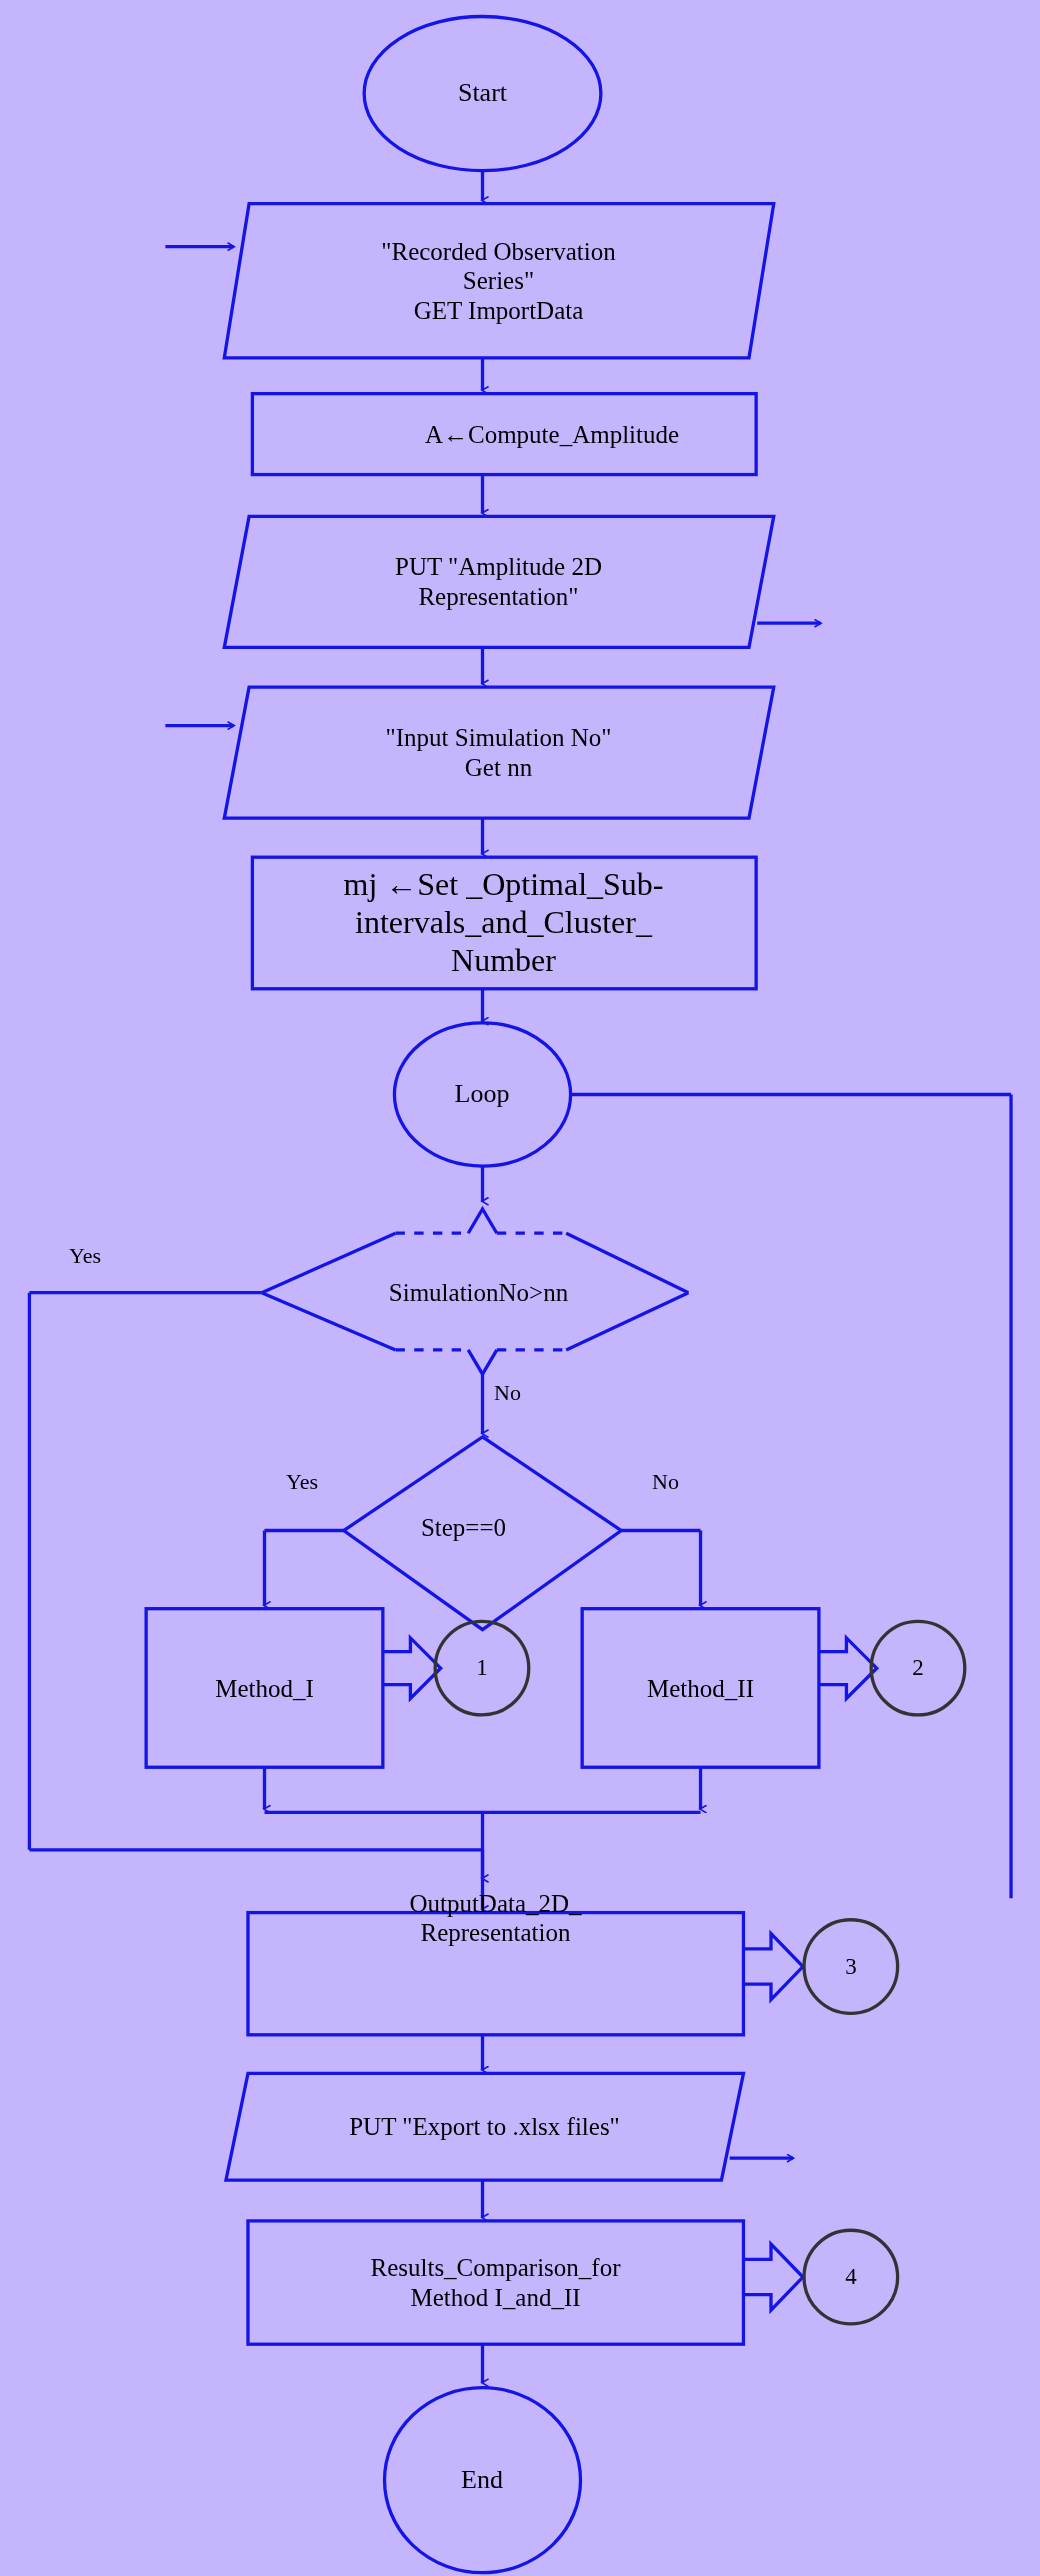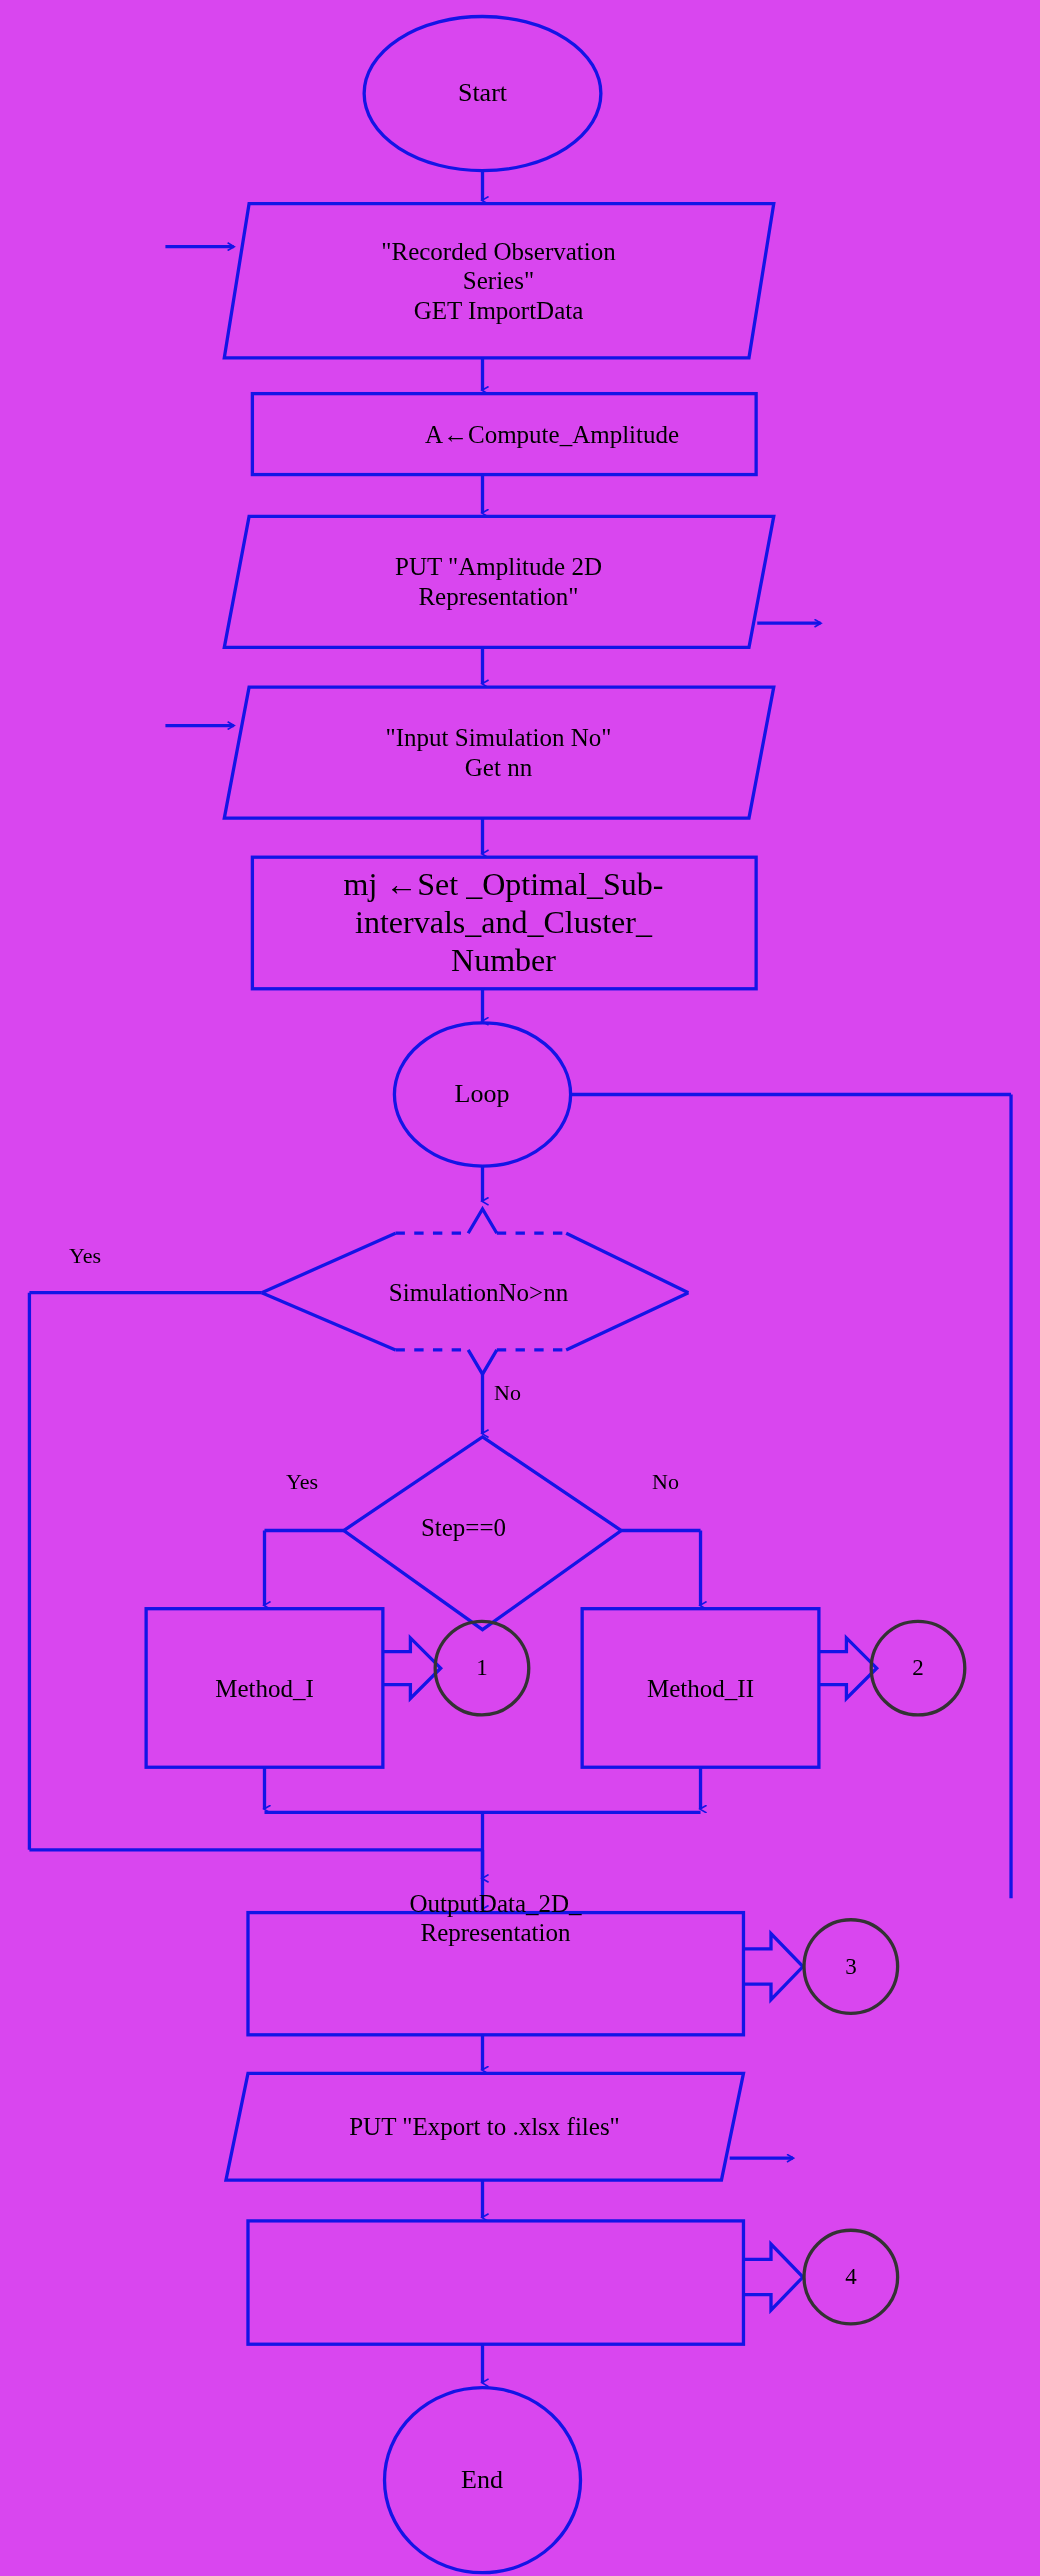--- a/index.html
+++ b/index.html
@@ -8,21 +8,21 @@
     padding: 0;
     background: #ffffff;
   }
   body {
     font-family: "Liberation Serif", "DejaVu Serif", serif;
   }
   #flowchart-root {
     position: relative;
     width: 1041px;
     height: 2576px;
-    background: #d946ef;
+    background: #c4b5fd;
     overflow: hidden;
   }
   #flow-svg {
     position: absolute;
     top: 0;
     left: 0;
     width: 1041px;
     height: 2576px;
   }
   .node-label {
@@ -196,20 +196,22 @@
 
   <div class="node-label t-46" style="left:582px; top:1609px; width:237px; height:159px;">Method_II</div>
 
   <div class="node-label t-46" style="left:146px; top:1609px; width:237px; height:159px;">Method_I</div>
 
   <div class="node-label t-46" style="left:248px; top:1857px; width:495px; height:122px;">OutputData_2D_
 Representation</div>
 
   <div class="node-label t-46" style="left:237px; top:2073px; width:495px; height:107px;">PUT "Export to .xlsx files"</div>
 
+  <div class="node-label t-46" style="left:249px; top:2221px; width:493px; height:123px;">Results_Comparison_for
+Method I_and_II</div>
 
   <div class="node-label t-48" style="left:384px; top:2388px; width:196px; height:185px;">End</div>
 
   <div class="edge-label" style="left:69px; top:1245px;">Yes</div>
   <div class="edge-label" style="left:494px; top:1382px;">No</div>
   <div class="edge-label" style="left:286px; top:1471px;">Yes</div>
   <div class="edge-label" style="left:652px; top:1471px;">No</div>
 
   <div class="conn-label" style="left:435px; top:1621px; width:94px; height:94px;">1</div>
   <div class="conn-label" style="left:871px; top:1621px; width:94px; height:94px;">2</div>

